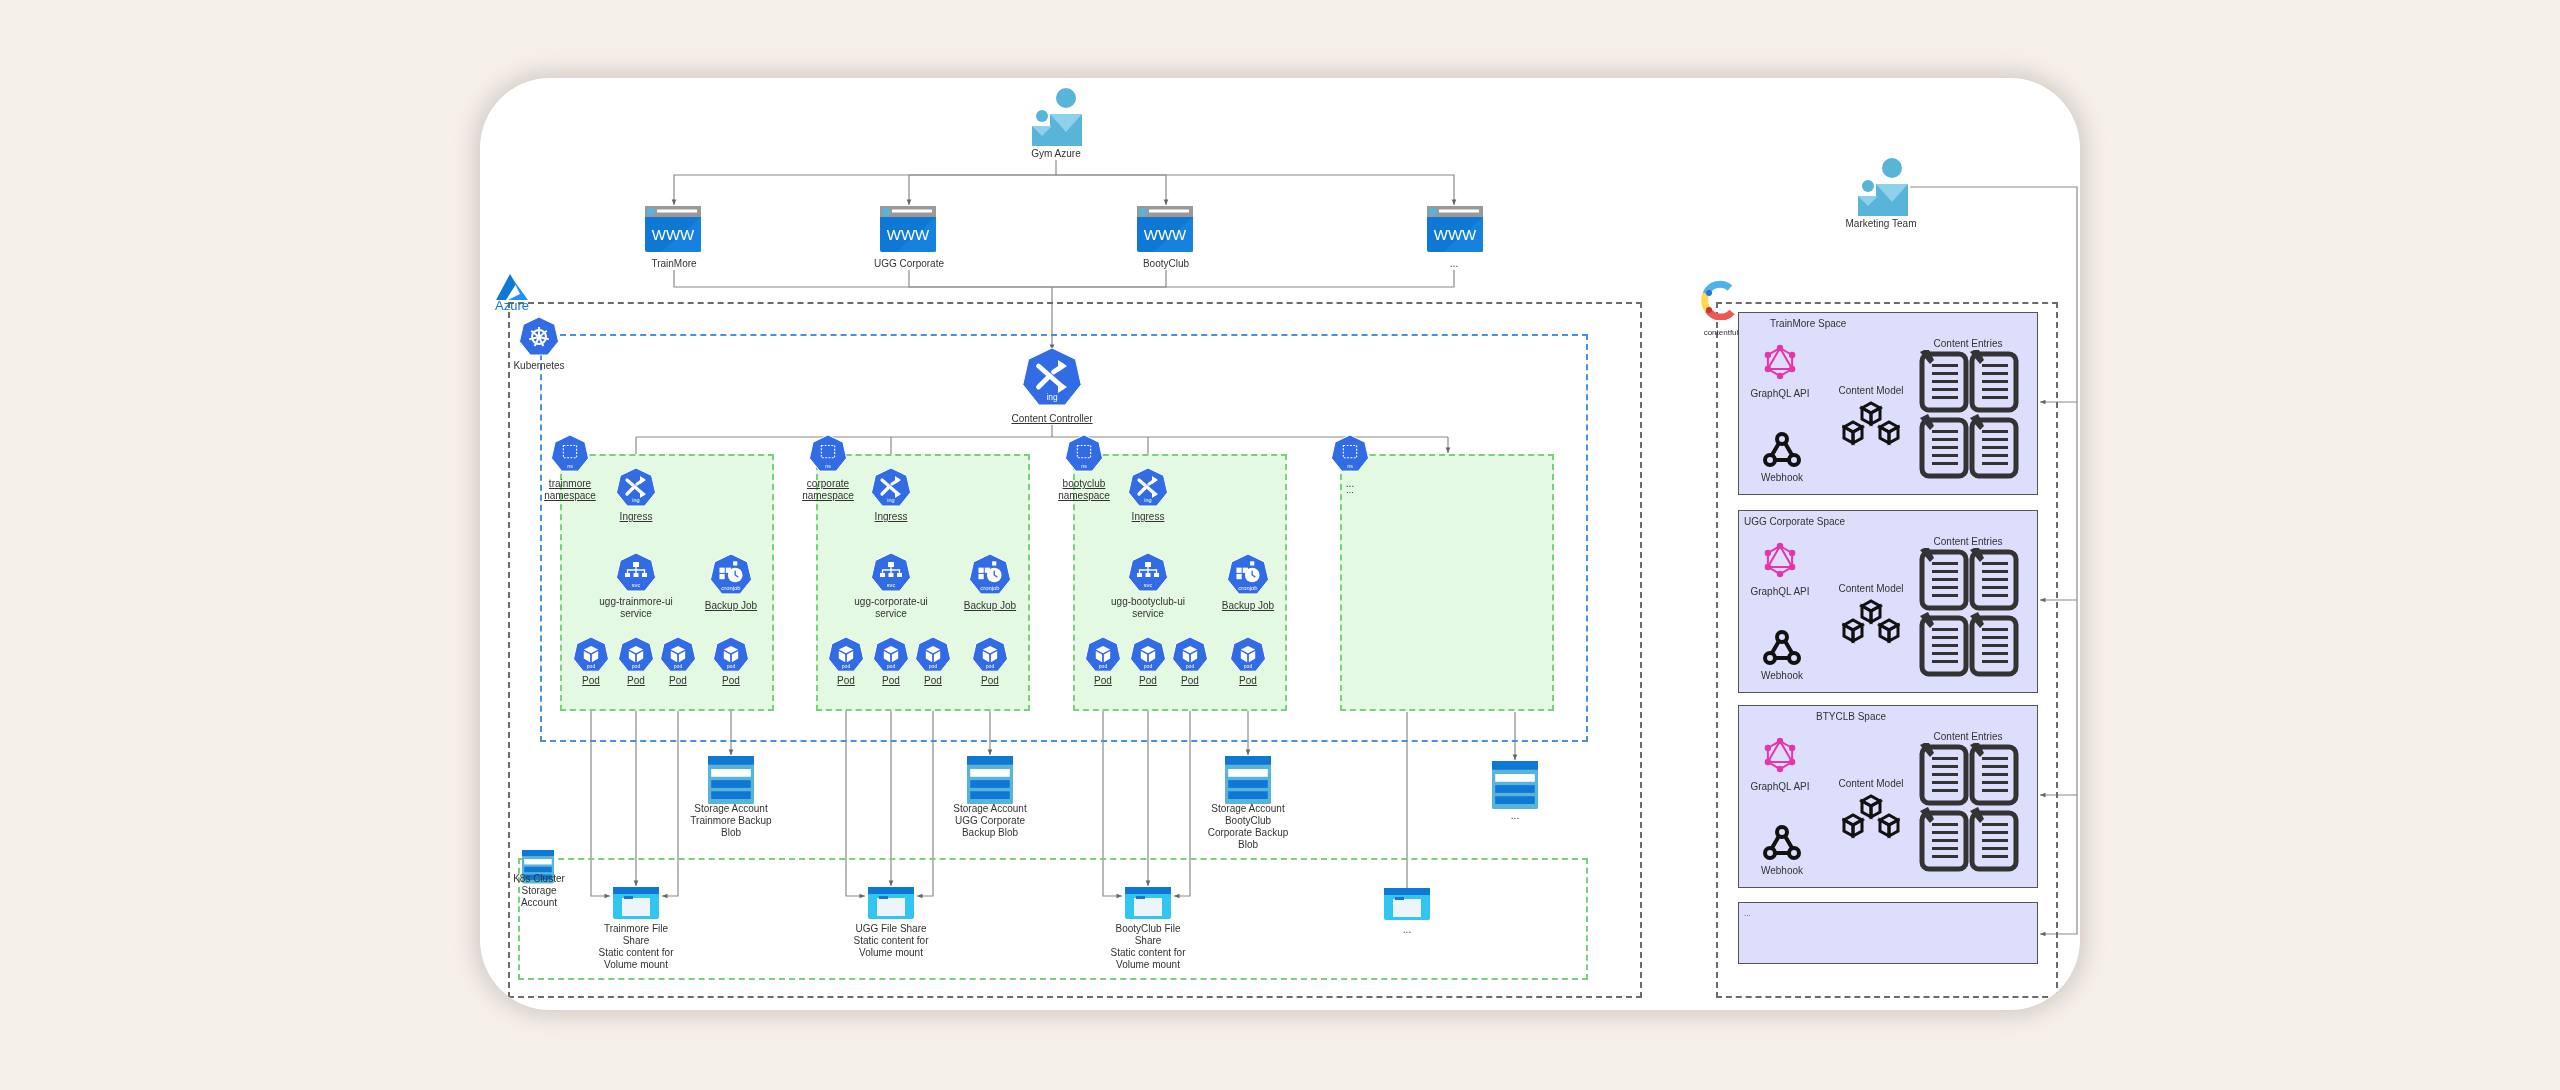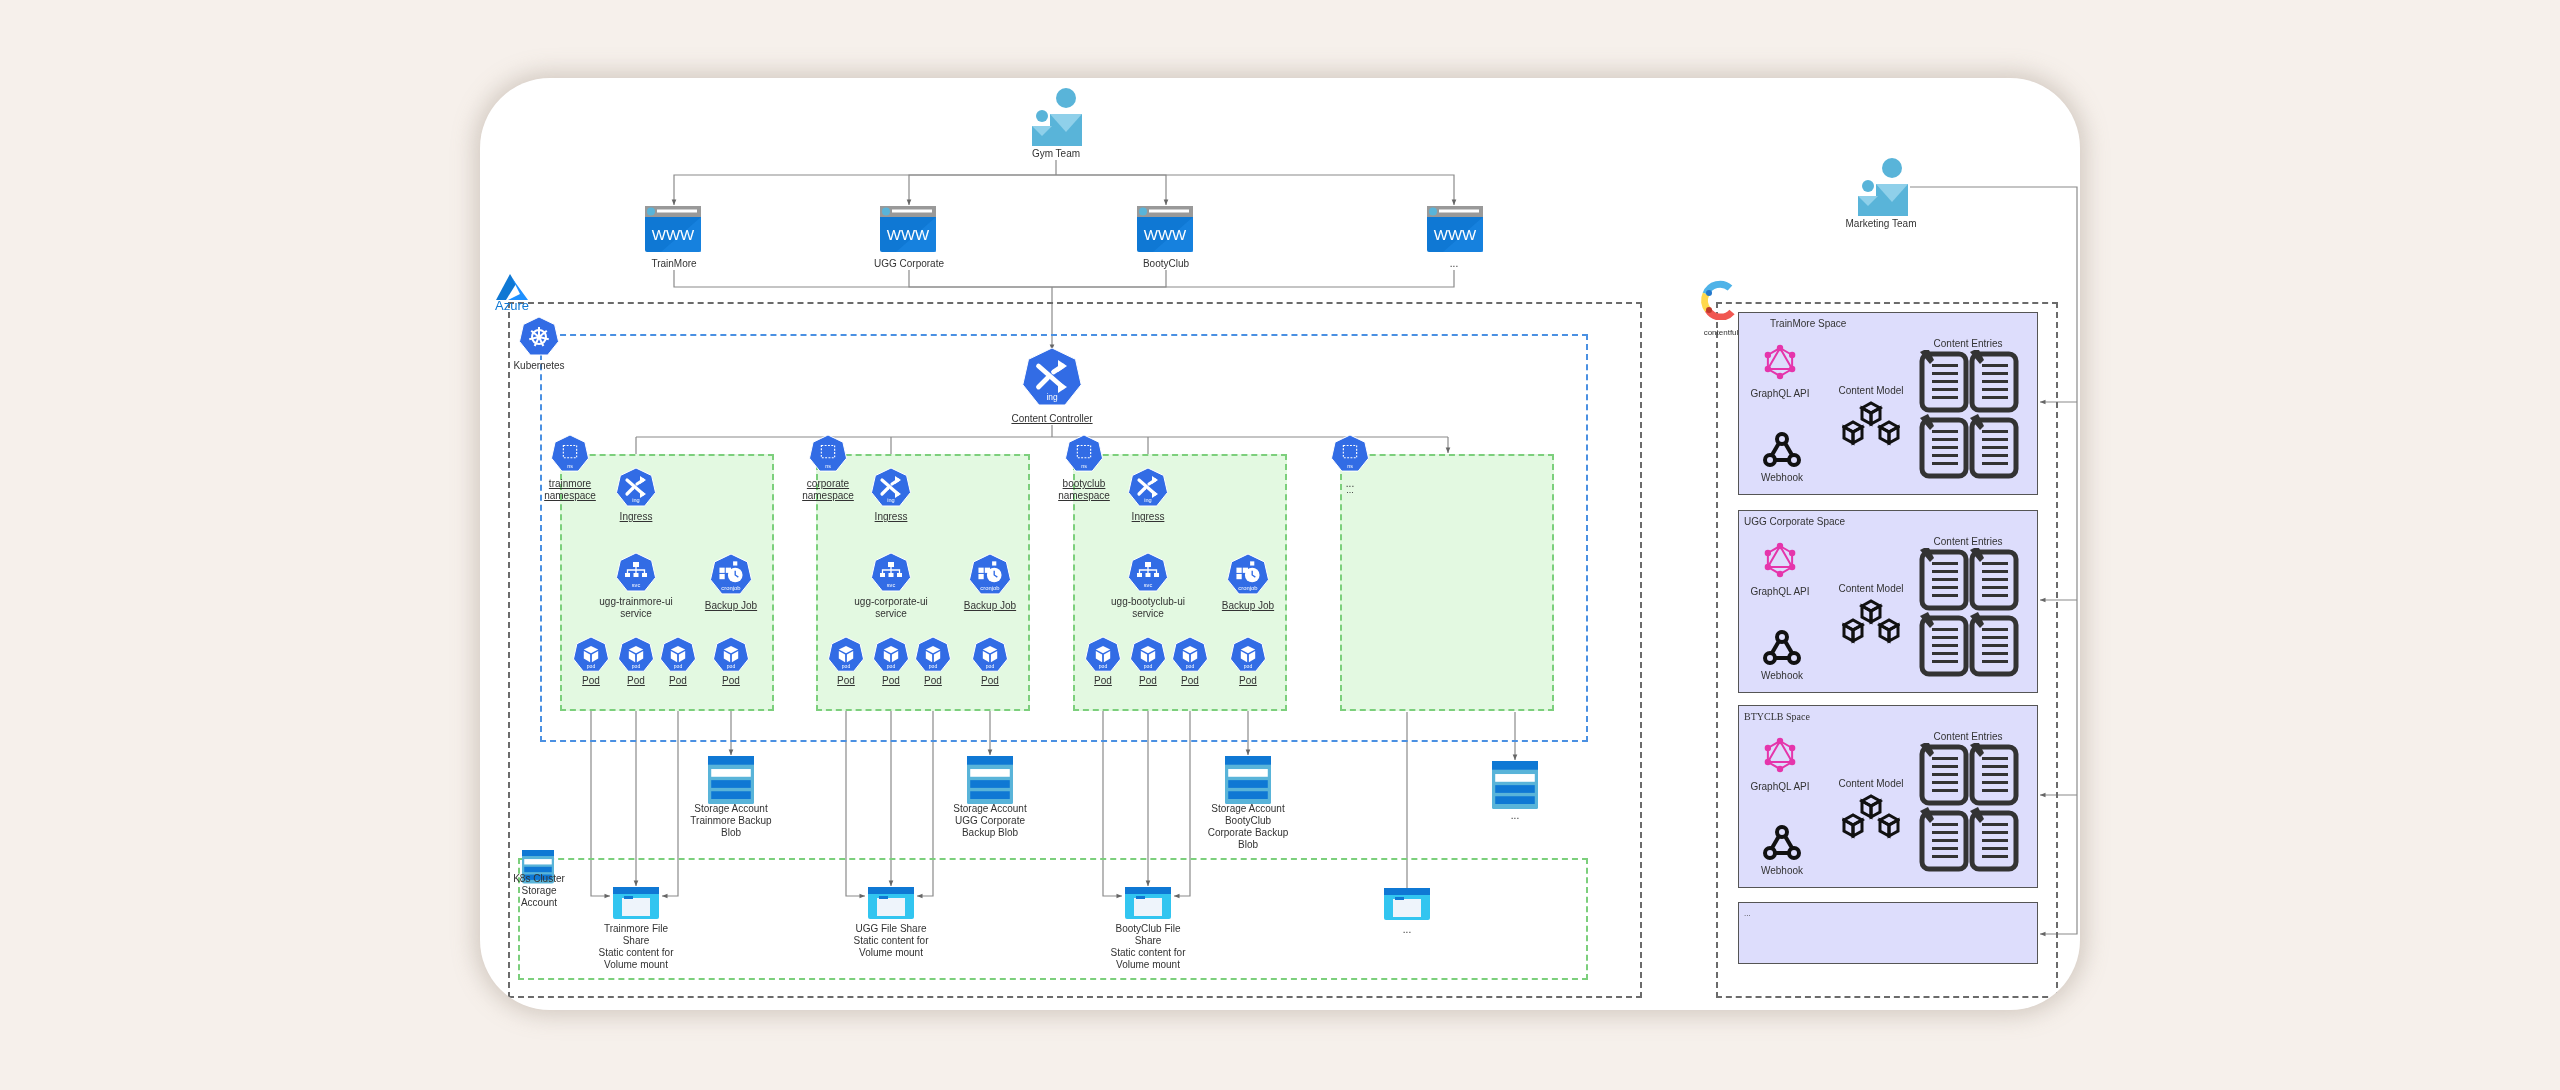--- a/index.html
+++ b/index.html
@@ -122,21 +122,21 @@
       <div class="abs" style="left: 546px; top: 10px;"><svg width="60" height="60" viewBox="0 0 60 60">
           <g fill="#59b4d9">
             <circle cx="40" cy="10" r="10"></circle>
             <path d="M24 26 H56 V58 H24 Z"></path>
             <circle cx="16" cy="28" r="6"></circle>
             <path d="M6 38 H26 V58 H6 Z"></path>
           </g>
           <path d="M24 26 L40 44 L56 26" fill="#8fd0ea"></path>
           <path d="M6 38 L16 48 L26 38" fill="#8fd0ea"></path>
         </svg></div>
-      <div class="lbl" style="left: 576px; top: 70px;">Gym Team</div>
+      <div class="lbl" style="left: 576px; top: 70px;">Gym Azure</div>
       <div class="abs" style="left: 165px; top: 128px;"><svg width="56" height="46" viewBox="0 0 56 46">
           <rect x="0" y="0" width="56" height="46" rx="2" fill="#0f78d4"></rect>
           <rect x="0" y="0" width="56" height="11" fill="#999"></rect>
           <circle cx="6" cy="5.5" r="4" fill="#59b4d9"></circle>
           <rect x="12" y="3.5" width="40" height="3" fill="#fff"></rect>
           <polygon points="56,11 56,46 16,46" fill="#1e88e5" opacity="0.55"></polygon>
           <text x="28" y="34" text-anchor="middle" font-size="15" fill="#fff" font-family="Liberation Sans, sans-serif">WWW</text>
         </svg></div>
       <div class="lbl" style="left: 194px; top: 180px;">TrainMore</div>
       <div class="abs" style="left: 400px; top: 128px;"><svg width="56" height="46" viewBox="0 0 56 46">
@@ -704,21 +704,21 @@
           <path d="M2 68 L10 64 L16 76 L12 80 Z" fill="#333"></path>
           <rect x="54" y="70" width="44" height="56" rx="7" fill="none" stroke="#333" stroke-width="5"></rect>
           <rect x="64" y="80" width="26" height="3" fill="#333"></rect>
           <rect x="64" y="88" width="26" height="3" fill="#333"></rect>
           <rect x="64" y="96" width="26" height="3" fill="#333"></rect>
           <rect x="64" y="104" width="26" height="3" fill="#333"></rect>
           <rect x="64" y="112" width="26" height="3" fill="#333"></rect>
           <path d="M52 68 L60 64 L66 76 L62 80 Z" fill="#333"></path>
         </svg></div>
       <div class="box space" style="left: 1258px; top: 627px; width: 300px; height: 183px;"></div>
-      <div class="lbl left" style="left: 1264px; top: 633px; font-family: Liberation Serif, serif;">BTYCLB Space</div>
+      <div class="lbl left" style="left: 1336px; top: 633px;">BTYCLB Space</div>
       <div class="abs" style="left: 1278px; top: 655px;"><svg width="44" height="44" viewBox="0 0 44 44">
           <polygon points="22,8 34.12435565298214,15 34.124355652982146,28.999999999999996 22,36 9.875644347017861,29.000000000000004 9.87564434701786,14.999999999999998" fill="none" stroke="#e535ab" stroke-width="2"></polygon>
           <polygon points="22,8 34.124355652982146,28.999999999999996 9.875644347017861,29.000000000000004" fill="none" stroke="#e535ab" stroke-width="2"></polygon>
           <circle cx="22" cy="8" r="3.2" fill="#e535ab"></circle>
           <circle cx="34.12435565298214" cy="15" r="3.2" fill="#e535ab"></circle>
           <circle cx="34.124355652982146" cy="28.999999999999996" r="3.2" fill="#e535ab"></circle>
           <circle cx="22" cy="36" r="3.2" fill="#e535ab"></circle>
           <circle cx="9.875644347017861" cy="29.000000000000004" r="3.2" fill="#e535ab"></circle>
           <circle cx="9.87564434701786" cy="14.999999999999998" r="3.2" fill="#e535ab"></circle>
         </svg></div>

